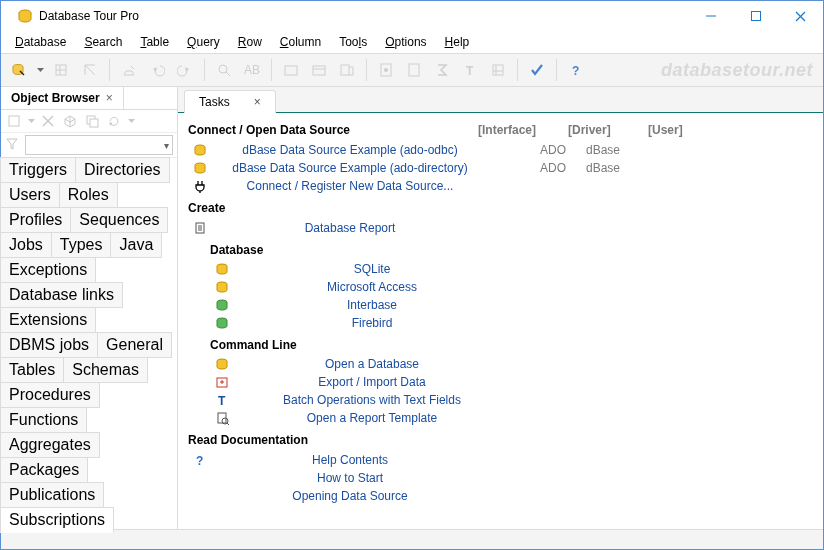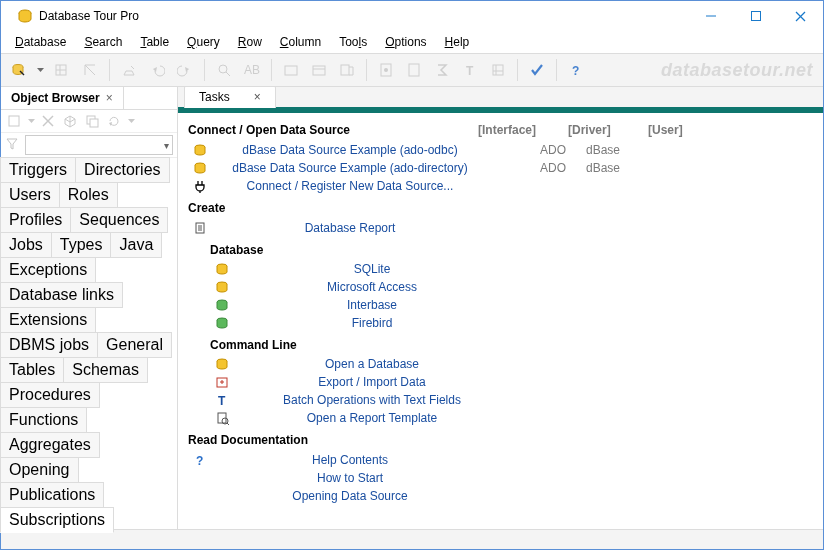--- a/index.html
+++ b/index.html
@@ -28,21 +28,21 @@
 .sb-tools .ico { width: 18px; height: 18px; display:flex; align-items:center; justify-content:center; opacity:0.45; }
 .sb-filter { height: 26px; display: flex; align-items: center; padding: 2px 4px; gap: 4px; border-bottom: 1px solid #eee; }
 .sb-filter .funnel { width: 16px; height: 16px; opacity:0.5; }
 .sb-filter .combo { flex:1; height:20px; border:1px solid #ccc; background:#fff; display:flex; align-items:center; justify-content:flex-end; padding-right:3px; }
 .sb-filter .combo .chev { font-size:10px; color:#666; }
 .tabgrid { display: flex; flex-wrap: wrap; border-bottom: 1px solid #dcdcdc; }
 .tabgrid .tg { flex: 0 0 auto; padding: 3px 8px; border: 1px solid #dcdcdc; margin: -1px 0 0 -1px; background: #f7f7f7; font-size: 16px; cursor: default; }
 .tabgrid .tg.active { background: #fff; border-bottom-color: #fff; position:relative; z-index:1; }
 .sb-empty { flex:1; margin:4px; border:1px solid #ccc; background:#fff; }
 .main { flex:1; display:flex; flex-direction:column; min-width:0; }
-.main-tabs { display:flex; align-items:flex-end; height:26px; border-bottom:6px solid #0f766e; padding-left:6px; gap:2px; background:#f4f4f4; }
+.main-tabs { display:flex; align-items:flex-end; height:26px; border-bottom:1px solid #0f766e; padding-left:6px; gap:2px; background:#f4f4f4; }
 .main-tab { padding:4px 14px; border:1px solid #dcdcdc; border-bottom:none; background:#fff; display:flex; align-items:center; gap:24px; border-radius:3px 3px 0 0; margin-bottom:-1px; }
 .main-tab .x { color:#555; }
 .content { flex:1; overflow-y:auto; padding:10px 14px 10px 10px; position:relative; }
 .content::-webkit-scrollbar { width: 16px; }
 .content::-webkit-scrollbar-track { background:#f0f0f0; }
 .content::-webkit-scrollbar-thumb { background:#c7c7c7; }
 .sec-head { font-weight:700; color:#000; margin-top:6px; margin-bottom:4px; }
 .cols { display:flex; gap:20px; color:#7a7a7a; font-weight:700; margin-bottom:4px; }
 .cols .c1 { width:270px; font-weight:700; color:#000; }
 .cols .c2 { width:70px; }
@@ -291,21 +291,21 @@
           <div class="tg">Exceptions</div>
           <div class="tg">Database links</div>
           <div class="tg">Extensions</div>
           <div class="tg">DBMS jobs</div>
           <div class="tg">General</div>
           <div class="tg">Tables</div>
           <div class="tg">Schemas</div>
           <div class="tg">Procedures</div>
           <div class="tg">Functions</div>
           <div class="tg">Aggregates</div>
-          <div class="tg">Opening</div>
+          <div class="tg">Packages</div>
           <div class="tg">Publications</div>
           <div class="tg active">Subscriptions</div>
         </div>
       <div class="sb-empty"></div>
     </div>
 
     <div class="main">
       <div class="main-tabs">
         <div class="main-tab">
           <span>Tasks</span>

